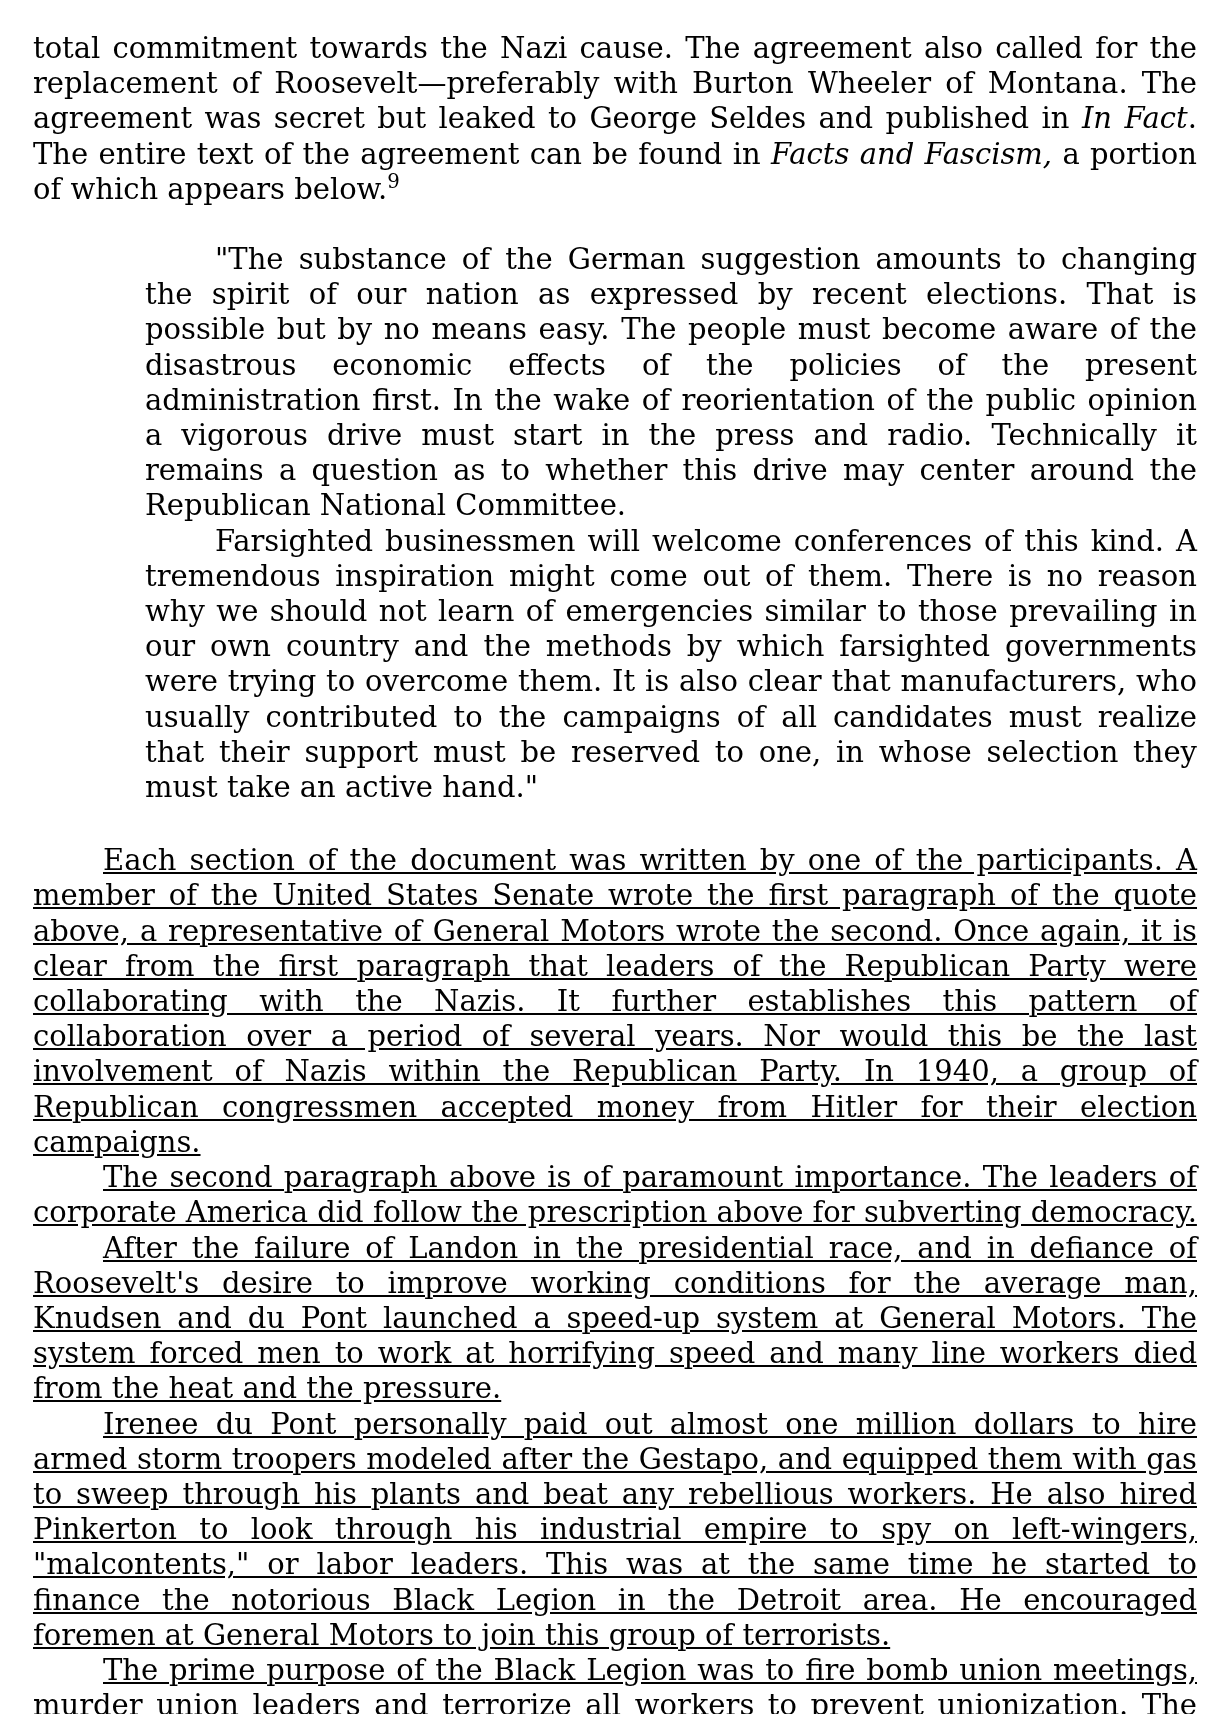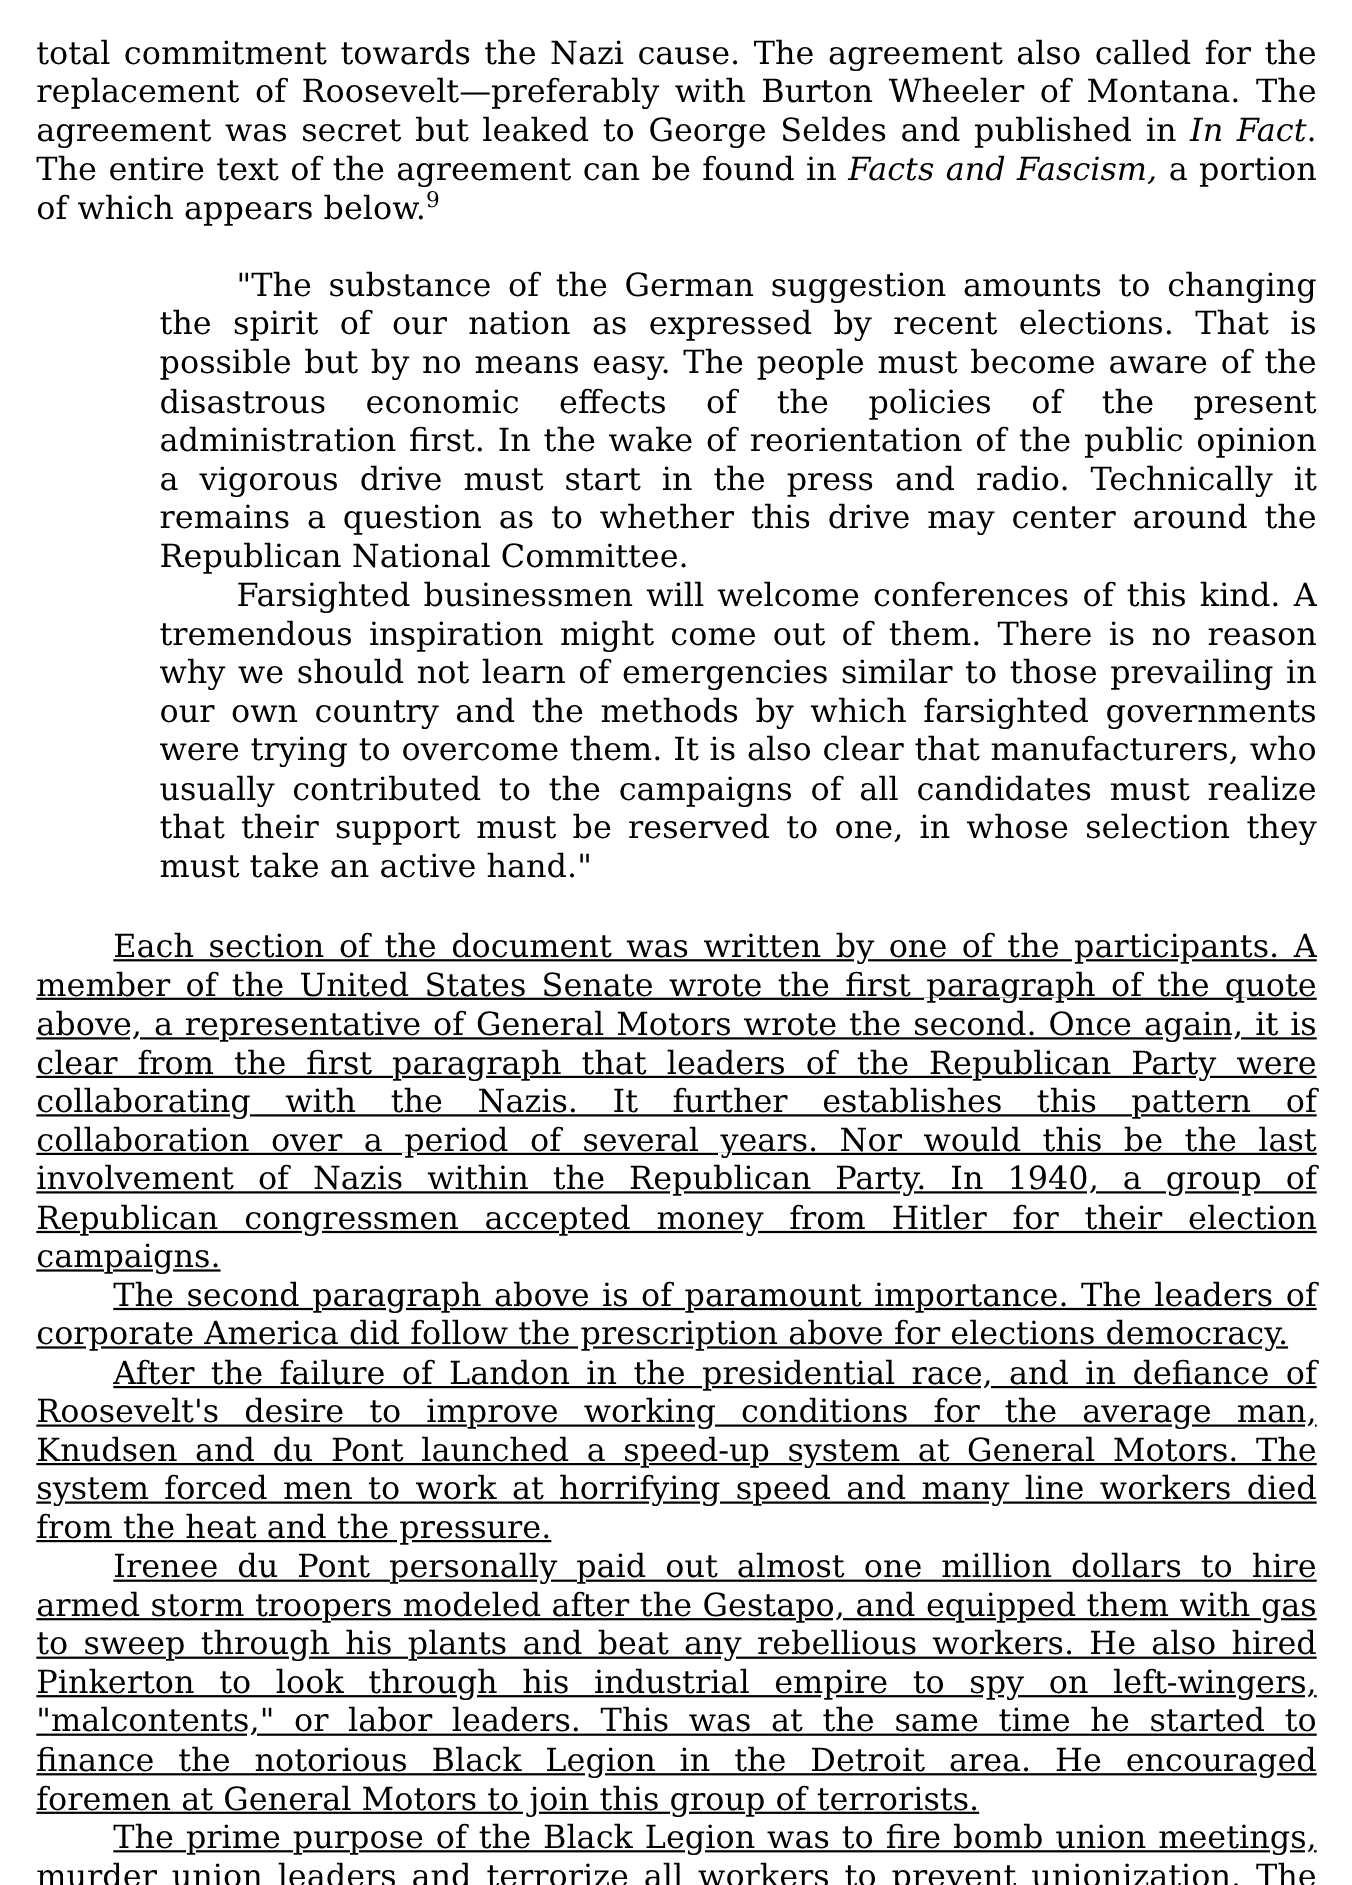--- a/index.html
+++ b/index.html
@@ -56,21 +56,21 @@
 
   <p class="no-indent"><span>total commitment towards the Nazi cause. The agreement also called for the replacement of Roosevelt—preferably with Burton Wheeler of Montana. The agreement was secret but leaked to George Seldes and published in </span><i class="book-title">In Fact</i><span>. The entire text of the agreement can be found in </span><i class="book-title">Facts and Fascism,</i><span> a portion of which appears below.</span><sup class="footnote">9</sup></p>
 
   <div class="blockquote">
     <p>"The substance of the German suggestion amounts to changing the spirit of our nation as expressed by recent elections. That is possible but by no means easy. The people must become aware of the disastrous economic effects of the policies of the present administration first. In the wake of reorientation of the public opinion a vigorous drive must start in the press and radio. Technically it remains a question as to whether this drive may center around the Republican National Committee.</p>
     <p>Farsighted businessmen will welcome conferences of this kind. A tremendous inspiration might come out of them. There is no reason why we should not learn of emergencies similar to those prevailing in our own country and the methods by which farsighted governments were trying to overcome them. It is also clear that manufacturers, who usually contributed to the campaigns of all candidates must realize that their support must be reserved to one, in whose selection they must take an active hand."</p>
   </div>
 
   <p class="indent">Each section of the document was written by one of the participants. A member of the United States Senate wrote the first paragraph of the quote above, a representative of General Motors wrote the second. Once again, it is clear from the first paragraph that leaders of the Republican Party were collaborating with the Nazis. It further establishes this pattern of collaboration over a period of several years. Nor would this be the last involvement of Nazis within the Republican Party. In 1940, a group of Republican congressmen accepted money from Hitler for their election campaigns.</p>
 
-  <p class="indent">The second paragraph above is of paramount importance. The leaders of corporate America did follow the prescription above for elections democracy.</p>
+  <p class="indent">The second paragraph above is of paramount importance. The leaders of corporate America did follow the prescription above for subverting democracy.</p>
 
   <p class="indent">After the failure of Landon in the presidential race, and in defiance of Roosevelt's desire to improve working conditions for the average man, Knudsen and du Pont launched a speed-up system at General Motors. The system forced men to work at horrifying speed and many line workers died from the heat and the pressure.</p>
 
   <p class="indent">Irenee du Pont personally paid out almost one million dollars to hire armed storm troopers modeled after the Gestapo, and equipped them with gas to sweep through his plants and beat any rebellious workers. He also hired Pinkerton to look through his industrial empire to spy on left-wingers, "malcontents," or labor leaders. This was at the same time he started to finance the notorious Black Legion in the Detroit area. He encouraged foremen at General Motors to join this group of terrorists.</p>
 
   <p class="indent"><span>The prime purpose of the Black Legion was to fire bomb union meetings, murder union leaders and terrorize all workers to prevent unionization. The Black Legion was linked to the Klan, and to the even more terrifying Wolverine Republican League. Members of this later group included several big business leaders. The Black Legion murdered at least 50 people, many of them black .</span></p>
 
 </div>
 
 </body></html>

